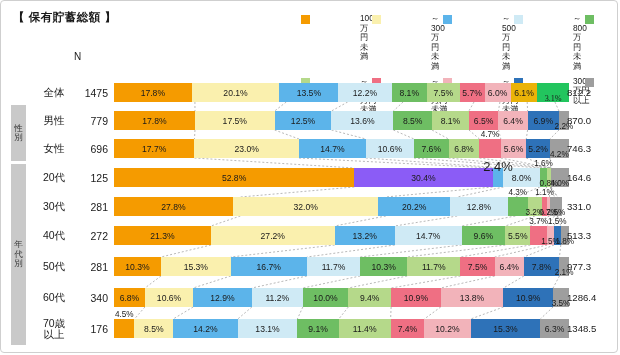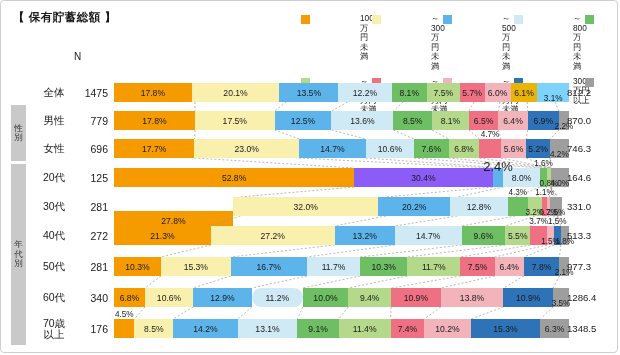--- a/index.html
+++ b/index.html
@@ -163,21 +163,21 @@
           </div>
           <div class="seg" style="width: 25.9091px; background: rgb(239, 111, 131);">
             <span>5.7%</span>
           </div>
           <div class="seg" style="width: 27.2727px; background: rgb(242, 179, 186);">
             <span>6.0%</span>
           </div>
           <div class="seg" style="width: 27.7273px; background: #eab308;">
             <span>6.1%</span>
           </div>
-          <div class="seg tiny" style="width: 33px; background: #7dd3fc;">
+          <div class="seg tiny" style="width: 33px; background: #22c55e; font-family: Liberation Serif, serif;">
             <span style="left: 50%; transform: translateX(-50%); top: 11px; font-size: 8.2px;">3.1%</span>
           </div>
         </div>
         <div class="r-avg">812.2</div>
       </div>
       <div class="row" style="top: 106px;">
         <div class="r-label" style="white-space: pre-line;">男性</div>
         <div class="r-n">779</div>
         <div class="r-bar">
           <div class="seg" style="width: 80.99px; background: rgb(245, 155, 0);">
@@ -275,21 +275,21 @@
           <div class="seg tiny" style="width: 18.2px; background: rgb(158, 158, 158);">
             <span style="left: 50%; transform: translateX(-50%); top: 11px; font-size: 8.2px;">4.0%</span>
           </div>
         </div>
         <div class="r-avg">164.6</div>
       </div>
       <div class="row" style="top: 192px;">
         <div class="r-label" style="white-space: pre-line;">30代</div>
         <div class="r-n">281</div>
         <div class="r-bar">
-          <div class="seg" style="width: 119px; background: rgb(245, 155, 0); margin-top: 14px;">
+          <div class="seg" style="width: 119px; background: rgb(245, 155, 0);">
             <span>27.8%</span>
           </div>
           <div class="seg" style="width: 145.455px; background: rgb(250, 240, 174);">
             <span>32.0%</span>
           </div>
           <div class="seg" style="width: 71.3636px; background: rgb(92, 180, 234);">
             <span>20.2%</span>
           </div>
           <div class="seg" style="width: 58.1818px; background: rgb(207, 234, 245);">
             <span>12.8%</span>
@@ -392,21 +392,21 @@
         <div class="r-bar">
           <div class="seg" style="width: 30.94px; background: rgb(245, 155, 0);">
             <span>6.8%</span>
           </div>
           <div class="seg" style="width: 48.23px; background: rgb(250, 240, 174);">
             <span>10.6%</span>
           </div>
           <div class="seg" style="width: 58.695px; background: rgb(92, 180, 234);">
             <span>12.9%</span>
           </div>
-          <div class="seg" style="width: 50.96px; background: rgb(207, 234, 245); border-radius: 9px;">
+          <div class="seg" style="width: 50.96px; background: rgb(207, 234, 245);">
             <span>11.2%</span>
           </div>
           <div class="seg" style="width: 45.5px; background: rgb(110, 190, 99);">
             <span>10.0%</span>
           </div>
           <div class="seg" style="width: 42.77px; background: rgb(181, 217, 138);">
             <span>9.4%</span>
           </div>
           <div class="seg" style="width: 49.595px; background: rgb(239, 111, 131);">
             <span>10.9%</span>

